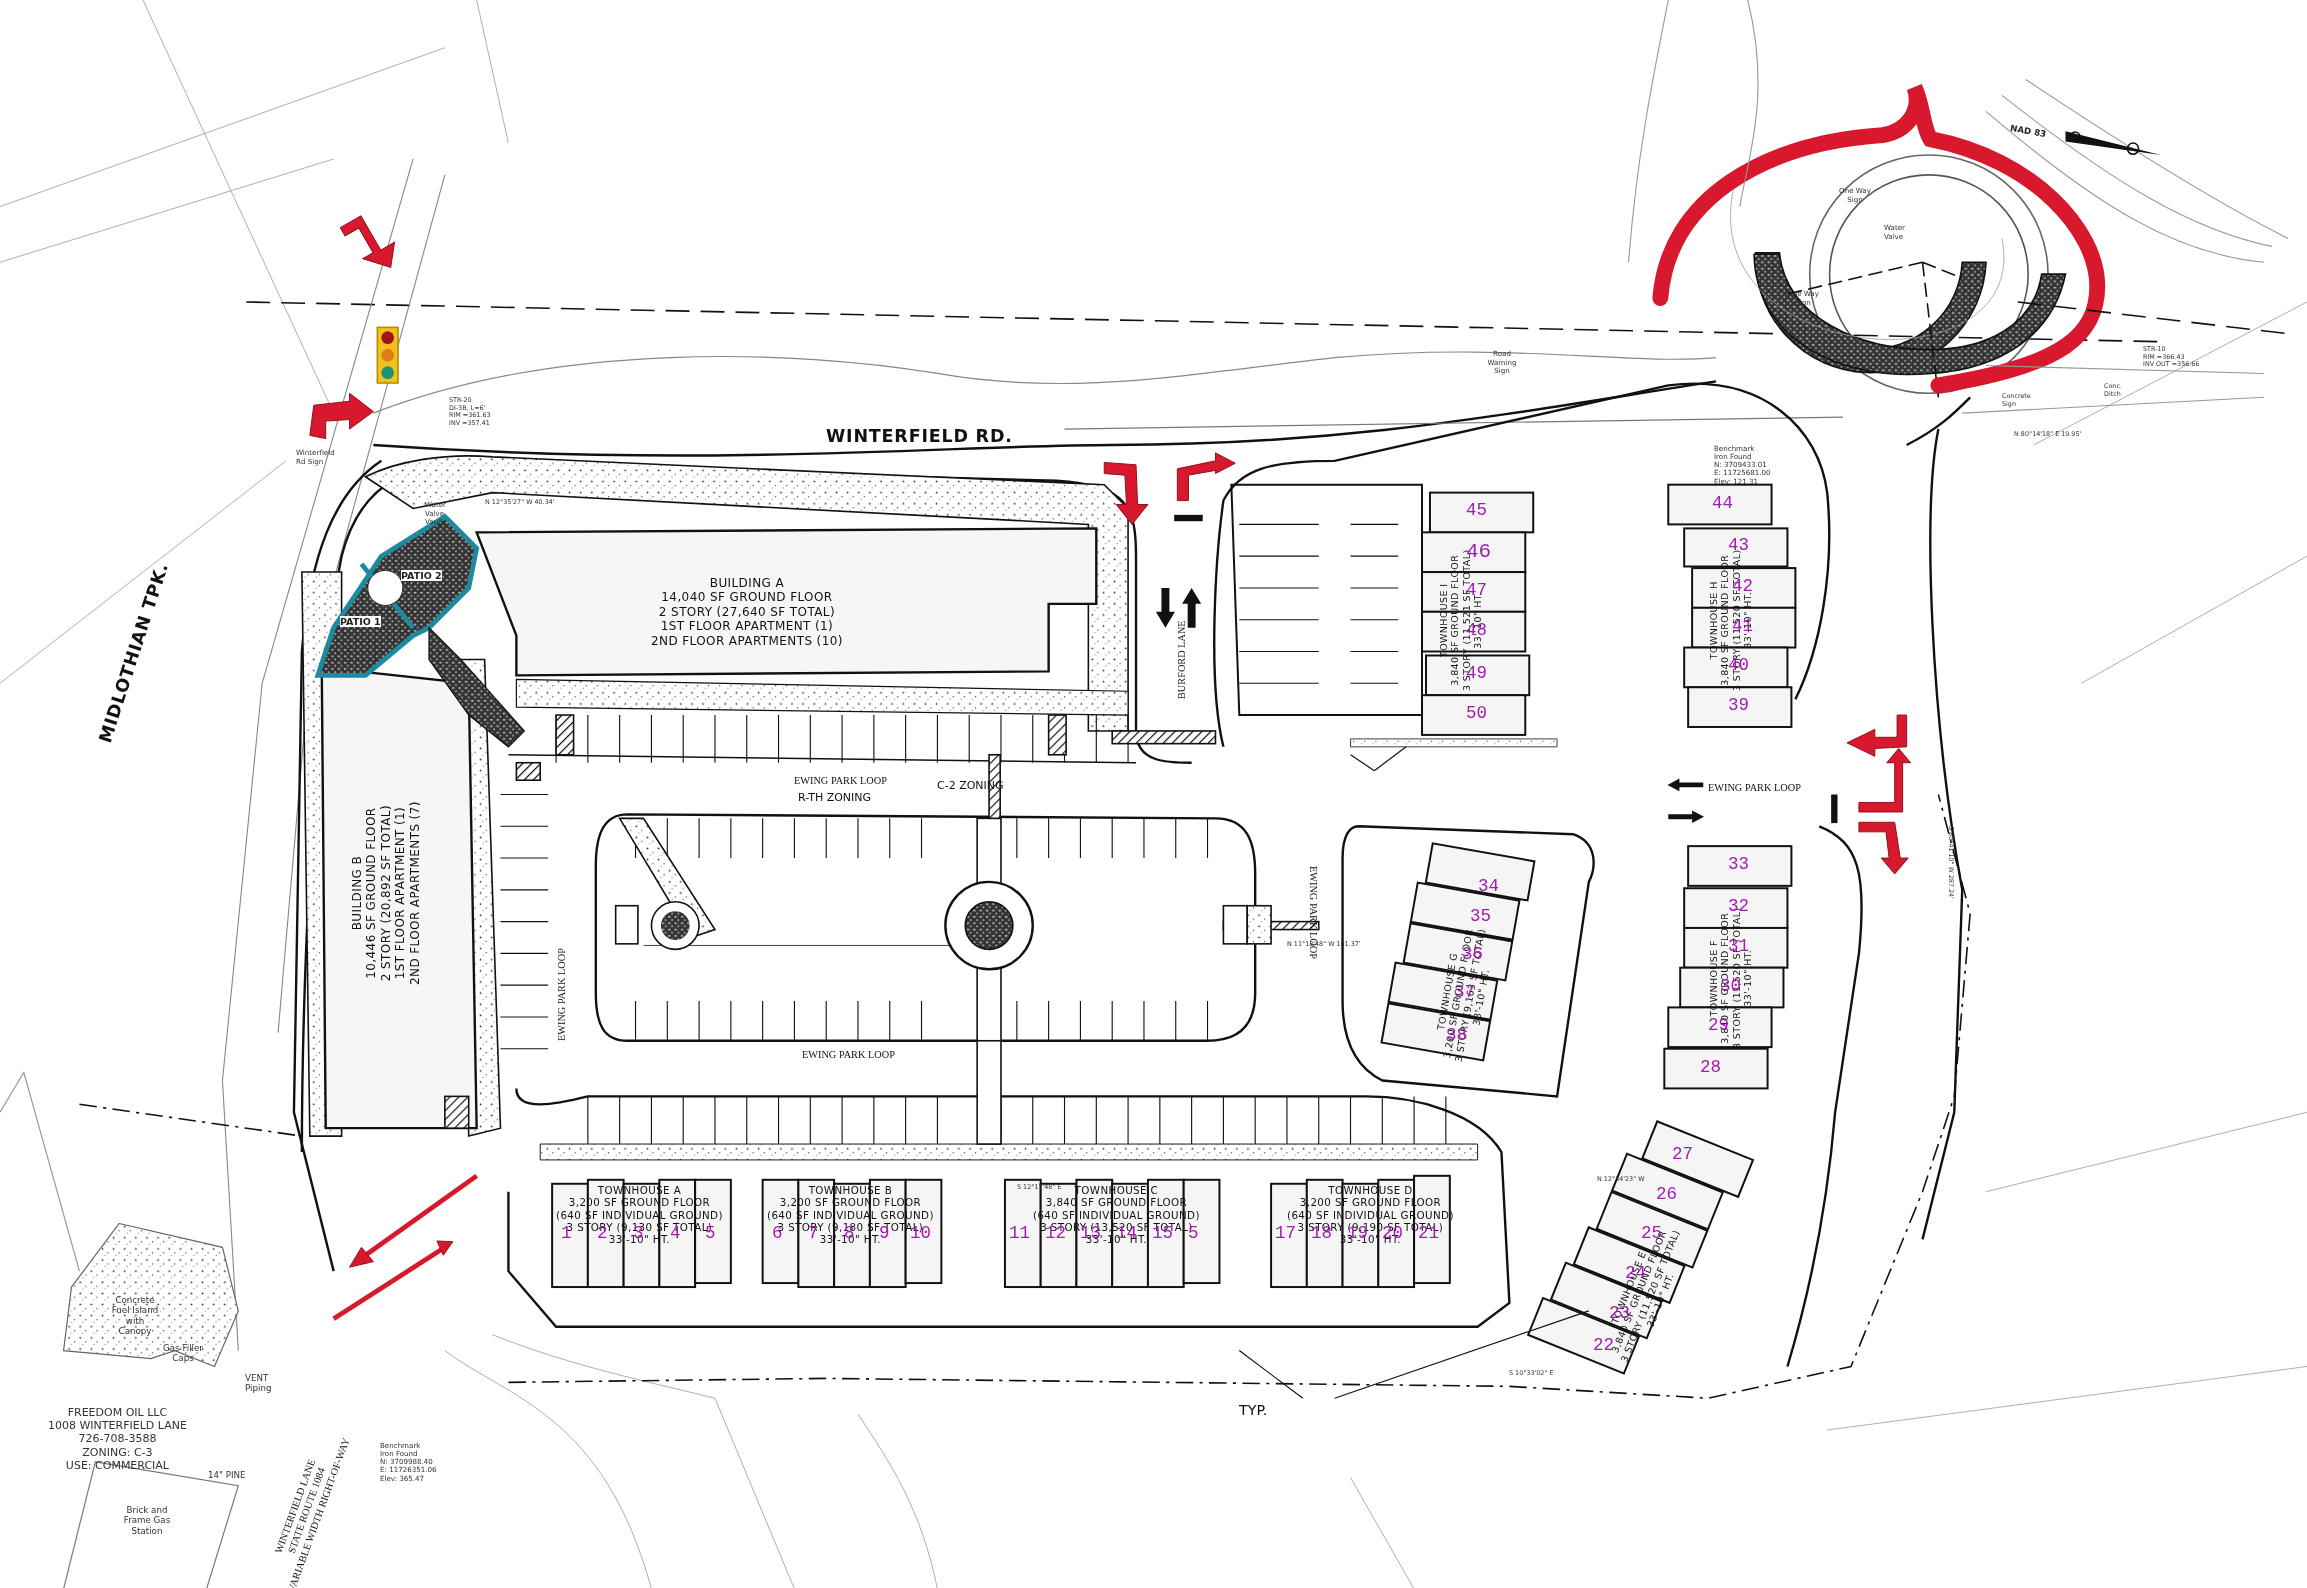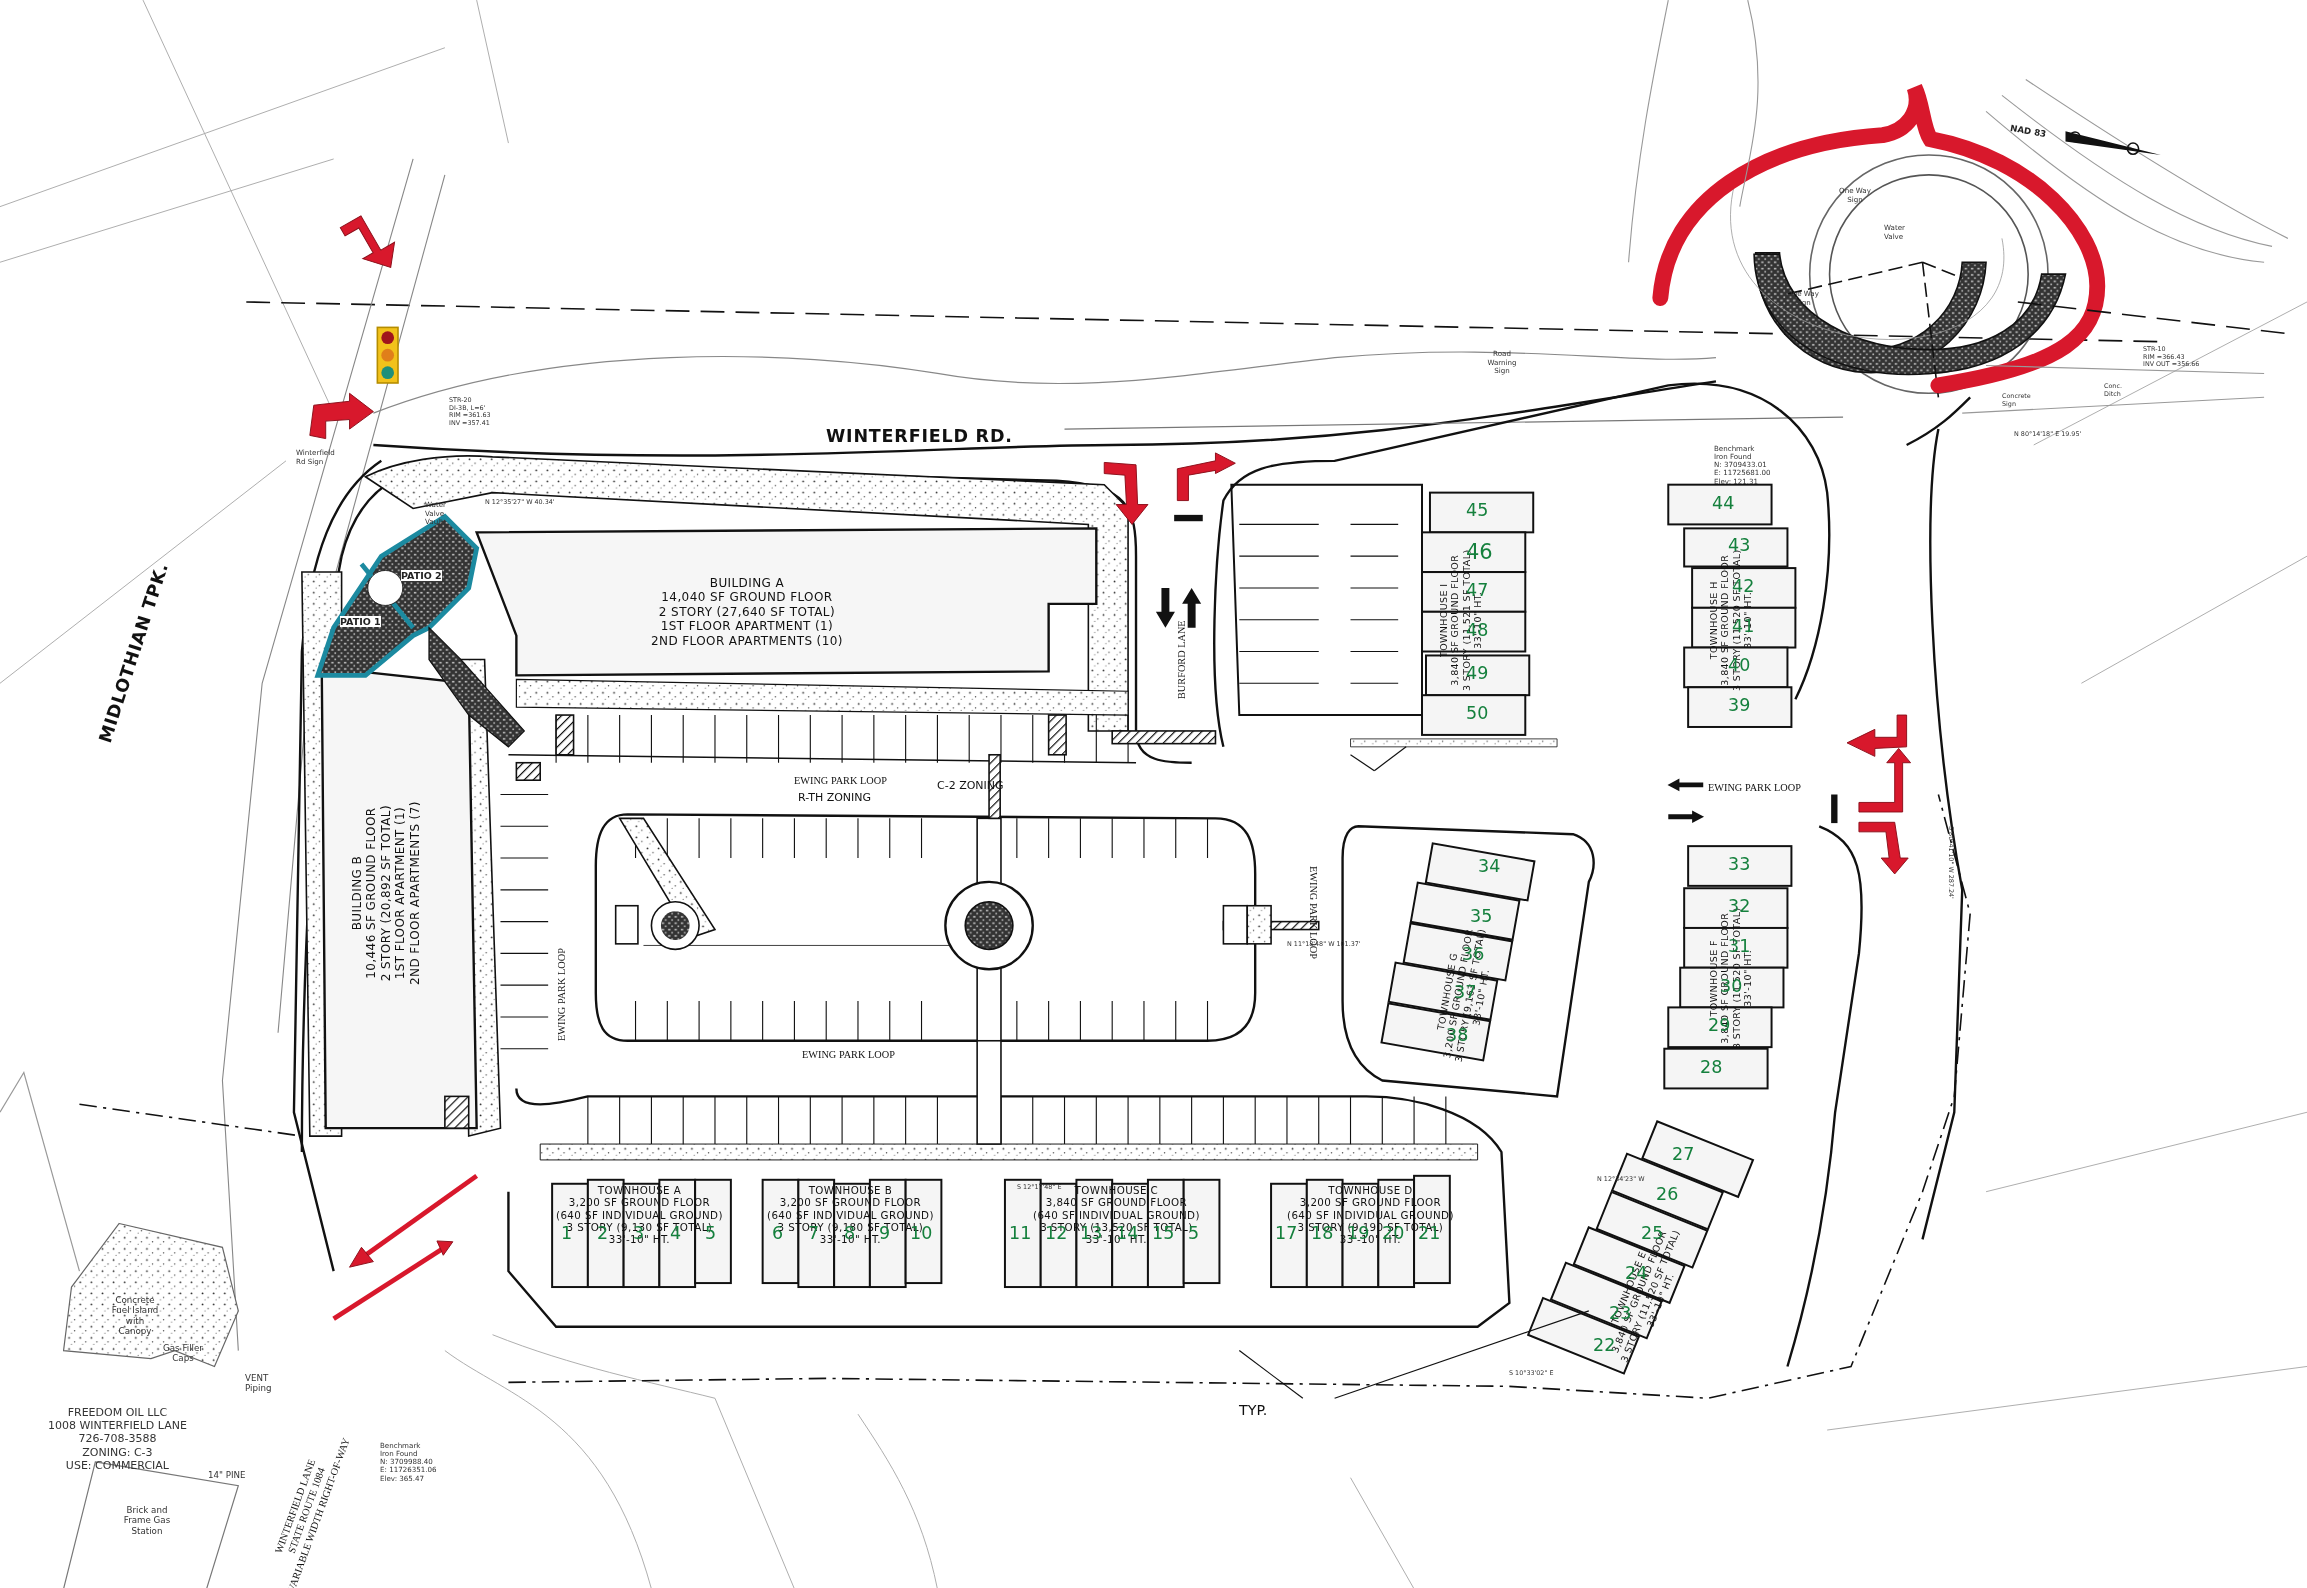--- a/index.html
+++ b/index.html
@@ -1,21 +1,21 @@
 <!DOCTYPE html>
 <html style="font-size:12.7px"><head>
 <meta charset="utf-8">
 <style>
   html,body{margin:0;padding:0;background:#fff;}
   body{width:2307px;height:1589px;position:relative;overflow:hidden;font-family:"DejaVu Sans",sans-serif;}
   svg#plan{position:absolute;left:0;top:0;width:2307px;height:1589px;}
   .lbl{position:absolute;color:#111;white-space:nowrap;font-family:"DejaVu Sans",sans-serif;line-height:1.2;}
   .serif{font-family:"Liberation Serif","DejaVu Serif",serif;}
   .bldg{text-align:center;font-size:12px;letter-spacing:0.4px;}
-  .unit{font-size:24px;font-weight:normal;position:absolute;color:#15803d;}
+  .unit{font-size:24px;font-weight:normal;position:absolute;color:#a21caf;font-family:Liberation Mono, monospace;}
   .tiny{font-size:8.7px;color:#333;}
   .small{font-size:10.3px;color:#222;}
   .road{font-size:17.5px;font-weight:bold;letter-spacing:0.8px;}
   .zone{font-size:11px;}
 </style>
 </head>
 <body>
 
 <svg id="plan" viewBox="0 0 2904 2000" xmlns="http://www.w3.org/2000/svg">
   <defs>
@@ -411,21 +411,21 @@
 <span class="unit" style="left:1728px;top:655px;font-size:17.5px;">40</span>
 <span class="unit" style="left:1728px;top:695px;font-size:17.5px;">39</span>
 
 <span class="unit" style="left:1728px;top:854px;font-size:17.5px;">33</span>
 <span class="unit" style="left:1728px;top:896px;font-size:17.5px;">32</span>
 <span class="unit" style="left:1728px;top:936px;font-size:17.5px;">31</span>
 <span class="unit" style="left:1720px;top:976px;font-size:17.5px;">30</span>
 <span class="unit" style="left:1708px;top:1015px;font-size:17.5px;">29</span>
 <span class="unit" style="left:1700px;top:1057px;font-size:17.5px;">28</span>
 
-<span class="unit" style="left:1478px;top:856px;font-size:17.5px;">34</span>
+<span class="unit" style="left:1478px;top:876px;font-size:17.5px;">34</span>
 <span class="unit" style="left:1470px;top:906px;font-size:17.5px;">35</span>
 <span class="unit" style="left:1462px;top:944px;font-size:17.5px;">36</span>
 <span class="unit" style="left:1454px;top:982px;font-size:17.5px;">37</span>
 <span class="unit" style="left:1446px;top:1025px;font-size:17.5px;">38</span>
 
 <span class="unit" style="left:1672px;top:1144px;font-size:17.5px;">27</span>
 <span class="unit" style="left:1656px;top:1184px;font-size:17.5px;">26</span>
 <span class="unit" style="left:1641px;top:1223px;font-size:17.5px;">25</span>
 <span class="unit" style="left:1625px;top:1263px;font-size:17.5px;">24</span>
 <span class="unit" style="left:1609px;top:1303px;font-size:17.5px;">23</span>

